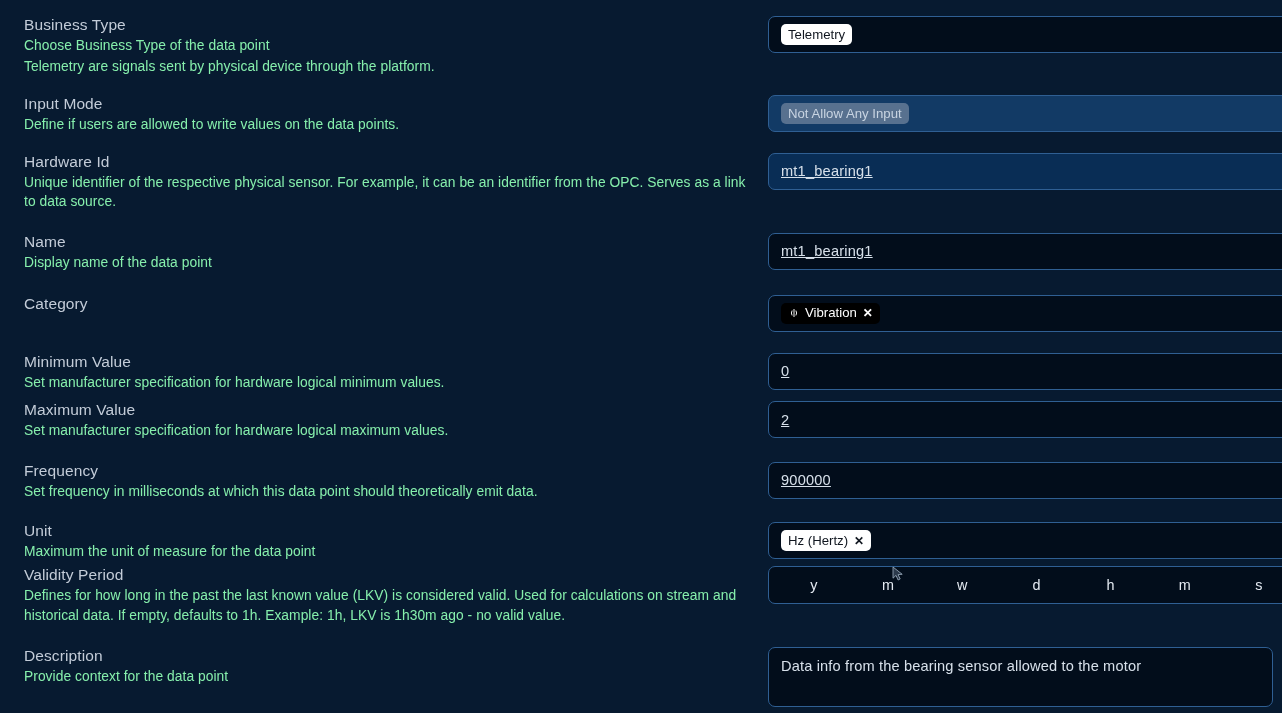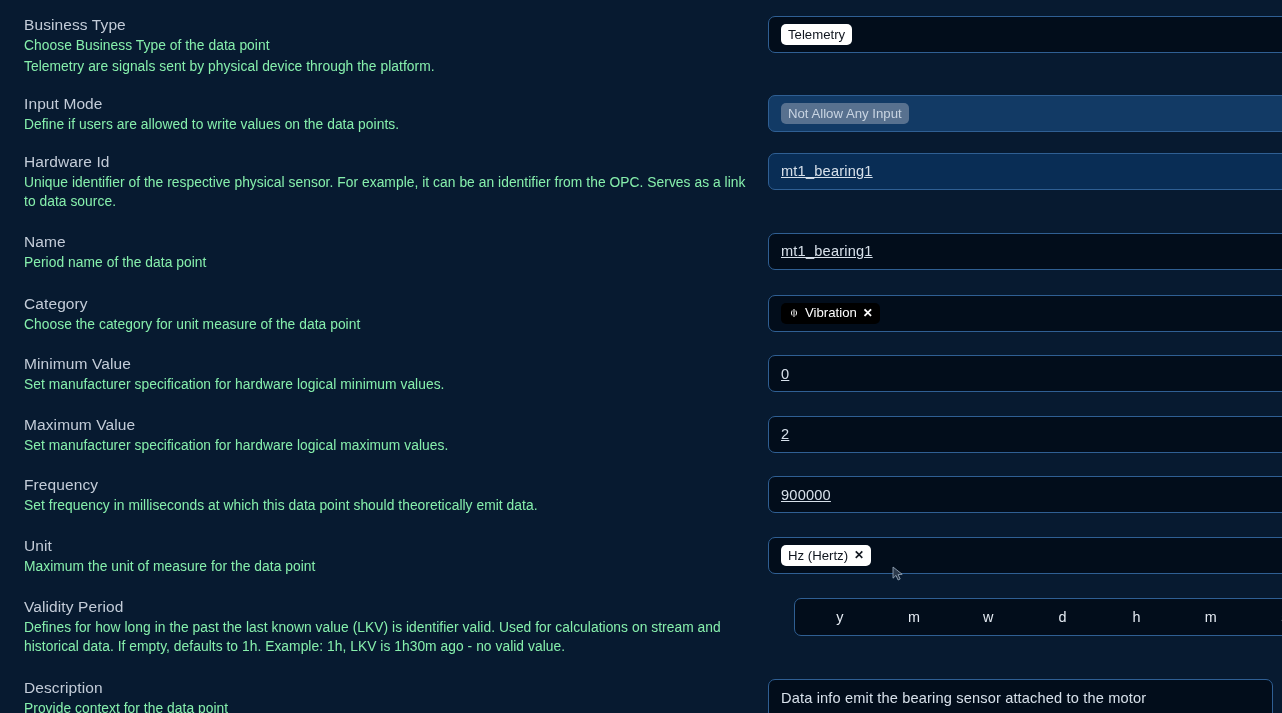--- a/index.html
+++ b/index.html
@@ -224,33 +224,32 @@
     <div class="control-col" style="padding-top:2px;">
       <div class="ctl filled">
         <span class="ctl-text">mt1_bearing1</span>
       </div>
     </div>
   </div>
 
   <div class="form-row" style="margin-top:19px;">
     <div class="labels-col">
       <div class="field-label">Name</div>
-      <div class="field-desc">Period name of the data point</div>
+      <div class="field-desc">Display name of the data point</div>
     </div>
     <div class="control-col" style="padding-top:2px;">
       <div class="ctl">
         <span class="ctl-text">mt1_bearing1</span>
       </div>
     </div>
   </div>
 
   <div class="form-row" style="margin-top:20px;">
     <div class="labels-col">
       <div class="field-label">Category</div>
-      <div class="field-desc">Choose the category for unit measure of the data point</div>
     </div>
     <div class="control-col" style="padding-top:2px;">
       <div class="ctl">
         <span class="chip chip-blue">
           <span class="chip-icon">
             <svg viewBox="0 0 16 16" fill="none" stroke="#ffffff" stroke-width="1.3" stroke-linecap="round">
               <path d="M8 3.2 L8 12.8"></path>
               <path d="M5.2 5.2 Q3.6 8 5.2 10.8"></path>
               <path d="M10.8 5.2 Q12.4 8 10.8 10.8"></path>
             </svg>
@@ -272,21 +271,21 @@
       <div class="field-label">Minimum Value</div>
       <div class="field-desc">Set manufacturer specification for hardware logical minimum values.</div>
     </div>
     <div class="control-col" style="padding-top:2px;">
       <div class="ctl">
         <span class="ctl-text">0</span>
       </div>
     </div>
   </div>
 
-  <div class="form-row" style="margin-top:19px;">
+  <div class="form-row" style="margin-top:7px;">
     <div class="labels-col">
       <div class="field-label">Maximum Value</div>
       <div class="field-desc">Set manufacturer specification for hardware logical maximum values.</div>
     </div>
     <div class="control-col" style="padding-top:2px;">
       <div class="ctl">
         <span class="ctl-text">2</span>
       </div>
     </div>
   </div>
@@ -316,24 +315,24 @@
         </span>
         <span class="chevron">
           <svg viewBox="0 0 16 16" fill="none" stroke="#cfd9e5" stroke-width="1.9" stroke-linecap="round" stroke-linejoin="round">
               <path d="M3.5 6 L8 10.5 L12.5 6"></path>
             </svg>
         </span>
       </div>
     </div>
   </div>
 
-  <div class="form-row" style="margin-top:19px;gap:26px;">
+  <div class="form-row" style="margin-top:2px;">
     <div class="labels-col">
       <div class="field-label">Validity Period</div>
-      <div class="field-desc">Defines for how long in the past the last known value (LKV) is identifier valid. Used for calculations on stream and historical data. If empty, defaults to 1h. Example: 1h, LKV is 1h30m ago - no valid value.</div>
+      <div class="field-desc">Defines for how long in the past the last known value (LKV) is considered valid. Used for calculations on stream and historical data. If empty, defaults to 1h. Example: 1h, LKV is 1h30m ago - no valid value.</div>
     </div>
     <div class="control-col" style="padding-top:2px;">
       <div class="ctl tall duration">
         <span class="dur-seg">y</span>
         <span class="dur-seg">m</span>
         <span class="dur-seg">w</span>
         <span class="dur-seg">d</span>
         <span class="dur-seg">h</span>
         <span class="dur-seg">m</span>
         <span class="dur-seg">s</span>
@@ -348,21 +347,21 @@
     </div>
   </div>
 
   <div class="form-row" style="margin-top:20px;">
     <div class="labels-col">
       <div class="field-label">Description</div>
       <div class="field-desc">Provide context for the data point</div>
     </div>
     <div class="control-col" style="padding-top:2px;">
       <div class="ta-wrap">
-        <div class="ta-text">Data info emit the bearing sensor attached to the motor</div>
+        <div class="ta-text">Data info from the bearing sensor allowed to the motor</div>
 
       </div>
     </div>
   </div>
 
   <div class="cursor-arrow">
     <svg viewBox="0 0 13 16" fill="#2c3a4c" stroke="#9fb0c2" stroke-width="0.8">
       <path d="M1 1 L1 12.2 L4 9.4 L6.1 14 L8.2 13 L6.1 8.6 L10.2 8.3 Z"></path>
     </svg>
   </div>

